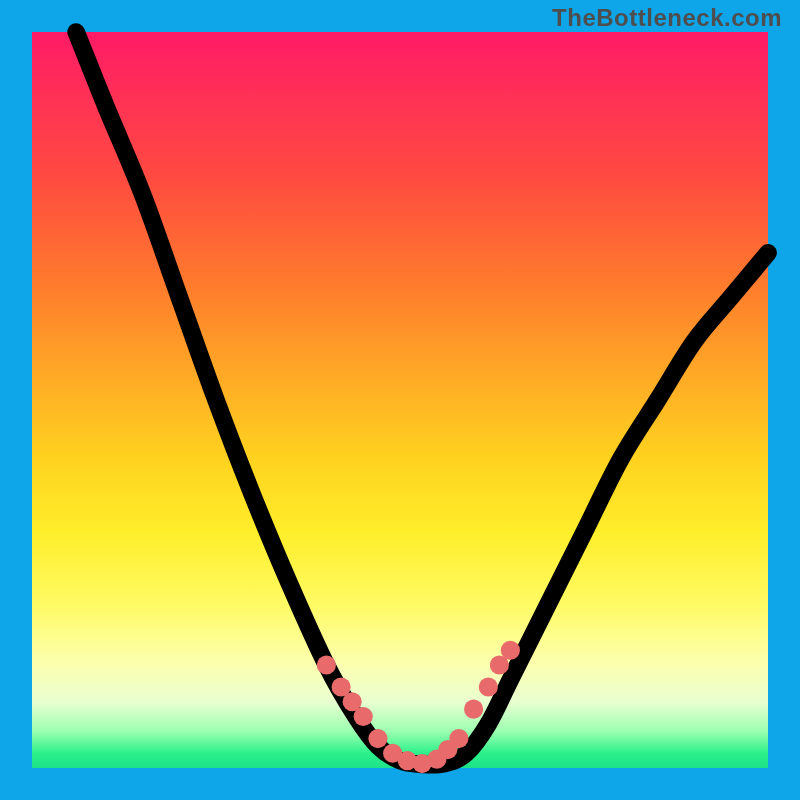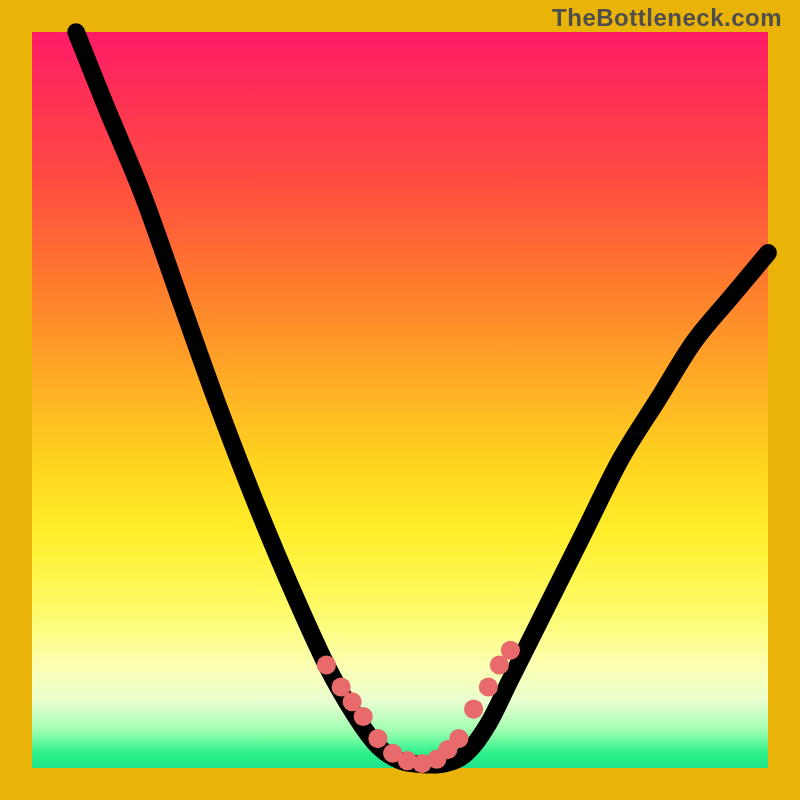--- a/index.html
+++ b/index.html
@@ -8,21 +8,21 @@
     width: 800px;
     height: 800px;
     background: #000;
     font-family: Arial, Helvetica, sans-serif;
     overflow: hidden;
   }
   .frame {
     position: relative;
     width: 800px;
     height: 800px;
-    background: #eab308;
+    background: #0ea5e9;
   }
   .watermark {
     position: absolute;
     top: 4px;
     right: 18px;
     color: #4e4e4e;
     font-size: 24px;
     font-weight: 600;
     letter-spacing: 0.5px;
     user-select: none;

